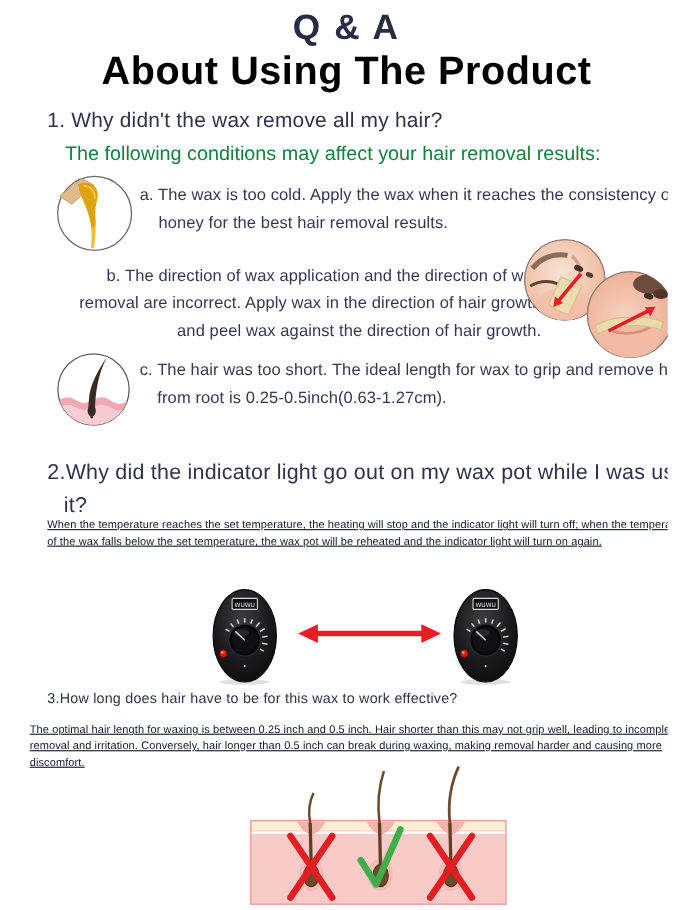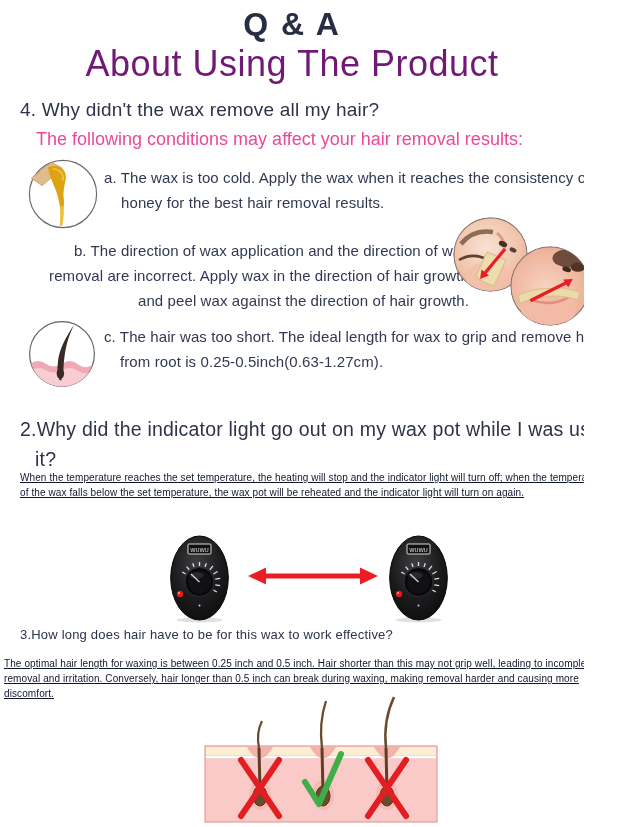--- a/index.html
+++ b/index.html
@@ -1,26 +1,26 @@
 <!DOCTYPE html>
 <html><head>
 <meta charset="utf-8">
 <style>
   html,body{margin:0;padding:0;background:#fff;}
   .page{position:relative;width:584px;height:827px;background:#ffffff;overflow:hidden;
-        font-family:"Liberation Sans","DejaVu Sans",sans-serif;color:#2a3045;}
+        font-family:"Liberation Sans","DejaVu Sans",sans-serif;color:#2a3045;margin-left:23px;}
 
   .title1{position:absolute;top:6px;left:0;right:0;text-align:center;
           font-size:32px;font-weight:bold;letter-spacing:2px;color:#272d43;}
   .title2{position:absolute;top:43px;left:0;right:0;text-align:center;
-          font-size:36px;font-weight:normal;letter-spacing:.5px;color:#701a75;}
+          font-size:36px;font-weight:bold;letter-spacing:.5px;color:#000000;}
 
   .q-heading{position:absolute;font-size:19px;color:#2d3349;letter-spacing:.2px;}
   #q1-question{left:20px;top:99px;white-space:nowrap;}
-  #q1-intro{left:36px;top:129px;white-space:nowrap;font-size:18px;position:absolute;color:#ec4899;}
+  #q1-intro{left:36px;top:129px;white-space:nowrap;font-size:18px;position:absolute;color:#15803d;}
 
   .item-text{position:absolute;font-size:15px;line-height:1.66;color:#323852;letter-spacing:.1px;}
   #item-a-text{left:104px;top:166px;width:508px;padding-left:17px;text-indent:-17px;}
   #item-b-text{left:20px;top:239px;width:430px;padding-left:19px;text-indent:-19px;text-align:right;}
   #item-c-text{left:104px;top:325px;width:508px;padding-left:16px;text-indent:-16px;}
 
   .round-icon{position:absolute;}
   #icon-a{left:28px;top:158px;width:70px;height:72px;}
   #icon-c{left:28px;top:315px;width:68px;height:78px;}
 
@@ -44,21 +44,21 @@
   #skin-diagram{position:absolute;left:195px;top:696px;width:252px;height:131px;}
 </style>
 </head>
 <body>
 
 <div class="page">
 
   <div class="title1">Q &amp; A</div>
   <div class="title2">About Using The Product</div>
 
-  <div class="q-heading" id="q1-question">4. Why didn't the wax remove all my hair?</div>
+  <div class="q-heading" id="q1-question">1. Why didn't the wax remove all my hair?</div>
   <div id="q1-intro">The following conditions may affect your hair removal results:</div>
 
   <svg class="round-icon" id="icon-a" viewBox="0 0 84 84">
     <circle cx="42" cy="42" r="40.3" fill="#ffffff" stroke="#6a6a6a" stroke-width="1.4"></circle>
     <polygon points="4,23 28,4 41,11 17,32" fill="#e0bb8b" stroke="#c49a66" stroke-width="1"></polygon>
     <path d="M24,10 C37,5 48,13 45,26 C43,35 42,40 43,48 C43.5,53 43,56 42.5,60 L38.5,60 C38,52 36,44 32,34 C29,27 25,18 24,10 Z" fill="#dfa210"></path>
     <path d="M42.5,57 C43.8,66 42.2,72 41.2,80 L38.2,80 C39.2,71 38.2,64 38.8,56 Z" fill="#ecbf3b"></path>
     <path d="M30,12 C38,12 43,18 42,26" stroke="#f4cf62" stroke-width="2" fill="none" opacity=".8"></path>
   </svg>
   <div class="item-text" id="item-a-text">a. The wax is too cold. Apply the wax when it reaches the consistency of honey for the best hair removal results.</div>

